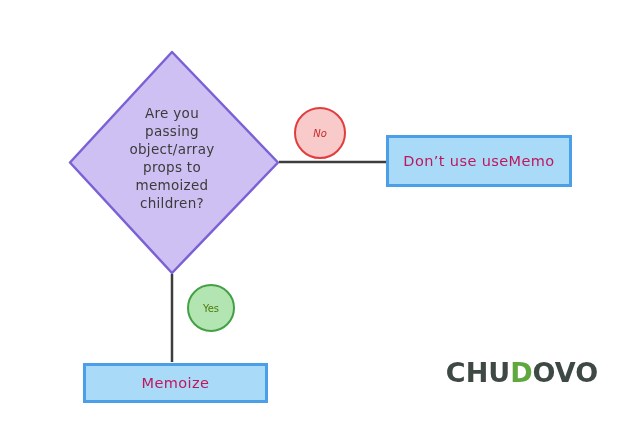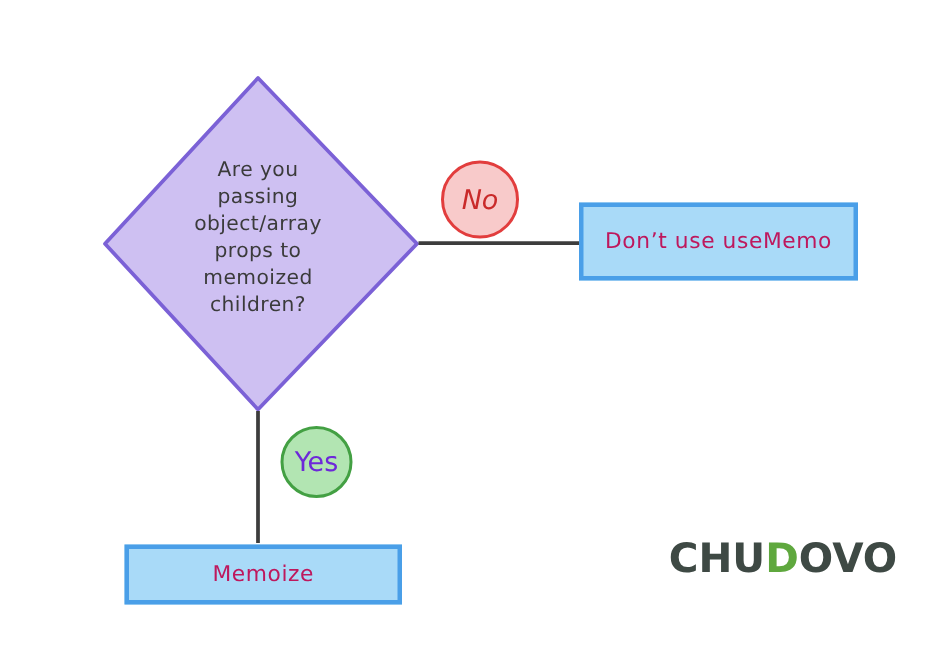--- a/index.html
+++ b/index.html
@@ -35,40 +35,40 @@
     line-height: 18px;
     letter-spacing: 0.3px;
   }
   .pill {
     position: absolute;
     border-radius: 50%;
     display: flex;
     align-items: center;
     justify-content: center;
     box-sizing: border-box;
-    font-size: 18px;
+    font-size: 10px;
   }
   .pill-no {
     left: 294px;
     top: 107px;
     width: 52px;
     height: 52px;
     background: #f8caca;
     border: 2px solid #e23d3d;
     color: #c92a2a;
     font-style: italic;
   }
   .pill-yes {
     left: 187px;
     top: 284px;
     width: 48px;
     height: 48px;
     background: #b2e5b2;
     border: 2px solid #43a043;
-    color: #6d28d9;
+    color: #4d7c0f;
   }
   .rect-node {
     position: absolute;
     background: #a9daf8;
     border: 3px solid #4a9fe8;
     box-sizing: border-box;
     display: flex;
     align-items: center;
     justify-content: center;
     color: #be185d;

